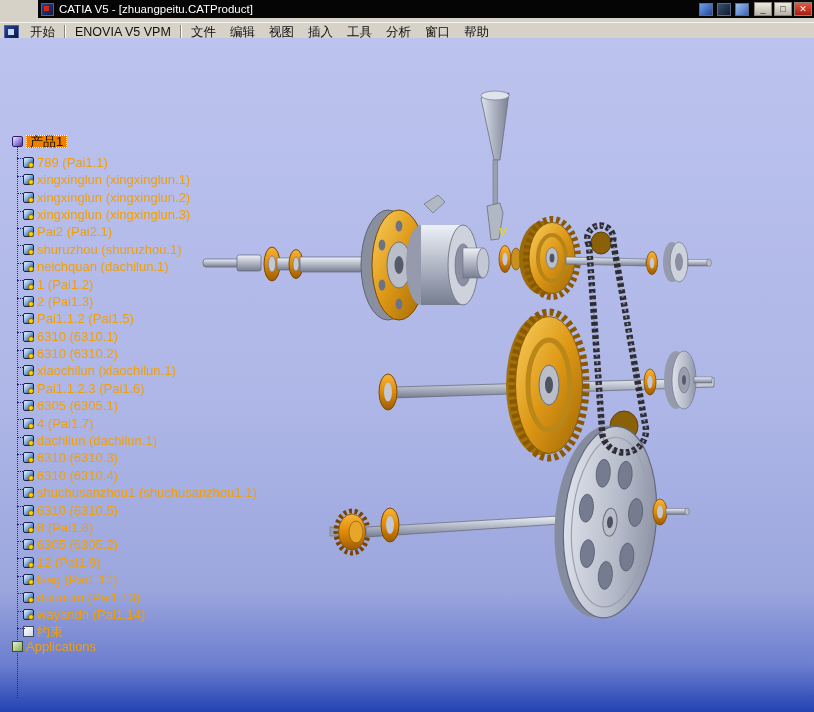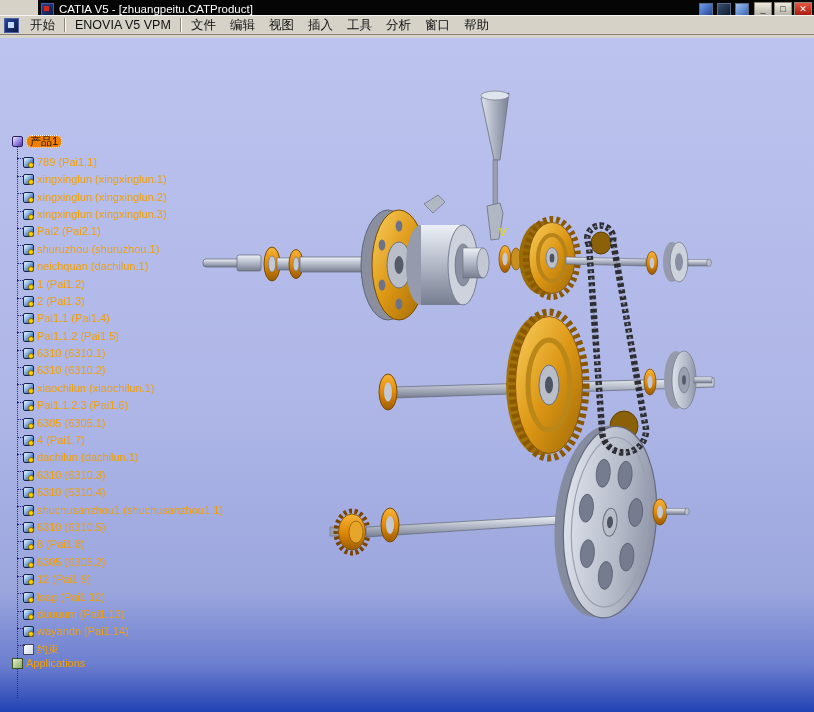--- a/index.html
+++ b/index.html
@@ -18,21 +18,21 @@
   .tb-icon { width:14px; height:13px; border:1px solid #5a6a8a; }
   .tb-icon.i1 { background:linear-gradient(135deg,#6fa0e8,#24459a); }
   .tb-icon.i2 { background:linear-gradient(135deg,#38506e,#101c30); }
   .tb-icon.i3 { background:linear-gradient(135deg,#9ec0f0,#3a66b8); }
   .win-btns { position:absolute; right:2px; top:2px; display:flex; gap:2px; }
   .win-btn { width:18px; height:14px; background:linear-gradient(#efeadf,#b9b4a9); border:1px solid #8a8578;
              font-size:9px; line-height:12px; text-align:center; color:#1a1a1a; }
   .win-btn.close { background:linear-gradient(#ea5342,#a81e0e); color:#fff; }
 
   
-  #menubar { position:absolute; top:15px; left:0; right:0; height:20px; background:#d6d2c8;
+  #menubar { position:absolute; top:22px; left:0; right:0; height:20px; background:#d6d2c8;
              border-top:1px solid #f5f3ef; border-bottom:1px solid #8a8578;
              display:flex; align-items:center; padding:0 4px; }
   .menu-app-icon { width:15px; height:15px; background:linear-gradient(135deg,#24459a,#0c1840);
                    border:1px solid #4a5fa5; margin-right:4px; position:relative; flex:0 0 auto; }
   .menu-app-icon::after { content:''; position:absolute; left:3px; top:3px; width:6px; height:6px; background:#c8d8f8; }
   .menu-item { font-size:12.5px; color:#101010; padding:2px 7px; white-space:nowrap; }
   .menu-sep { width:0; height:14px; border-left:1px solid #8a8578; border-right:1px solid #ffffff; margin:0 2px; }
 
   
   #viewport { position:absolute; top:38px; left:0; width:814px; height:674px; overflow:hidden;
@@ -46,21 +46,21 @@
   .tree-row.child { padding-left:11px;align-items:flex-end; }
   .tree-row.child::before { content:''; position:absolute; left:5px; top:8px; width:8px; border-top:1px dotted #26267c; }
   .tree-icon { flex:0 0 auto; width:11px; height:11px; }
   .icon-part { background:linear-gradient(135deg,#f0f4f8 0%,#9fc4ea 35%,#3a6ab8 75%,#1e3a70 100%);
                border:1px solid #16254a; border-radius:2px; position:relative; }
   .icon-part::after { content:''; position:absolute; right:-1px; bottom:-1px; width:4px; height:4px;
                       background:#ffd400; border-radius:50%; border:1px solid #8a6a00; }
   .icon-product { background:linear-gradient(135deg,#efe8ff,#8f7ae0 60%,#4a3a9a); border:1px solid #2a2060; border-radius:2px; }
   .icon-constraints { background:linear-gradient(135deg,#ffffff,#cfd8e8); border:1px solid #404a5a; }
   .icon-applications { background:linear-gradient(135deg,#e8f0d8,#88a858); border:1px solid #3a5020; }
-  .tree-label { font-size:11px; line-height:11px; color:#f29f06; white-space:nowrap;border-radius:6px; }
+  .tree-label { font-size:13px; line-height:11px; color:#f29f06; white-space:nowrap; }
   .tree-label.selected { background:#ee7f00; color:#140c00; padding:0 3px; border:1px dotted #ffffff; }
 </style>
 </head>
 <body>
 
 <div id="app">
 
   <div id="titlebar">
     <span class="app-icon"></span>
     <span id="title-text">CATIA V5 - [zhuangpeitu.CATProduct]</span>
@@ -294,24 +294,20 @@
         <div class="tree-row child">
           <span class="tree-icon icon-part"></span>
           <span class="tree-label">1 (Pai1.2)</span>
         </div>
         <div class="tree-row child">
           <span class="tree-icon icon-part"></span>
           <span class="tree-label">2 (Pai1.3)</span>
         </div>
         <div class="tree-row child">
           <span class="tree-icon icon-part"></span>
-          <span class="tree-label">Pai1.1 (Pai1.4)</span>
-        </div>
-        <div class="tree-row child">
-          <span class="tree-icon icon-part"></span>
           <span class="tree-label">Pai1.1.2 (Pai1.5)</span>
         </div>
         <div class="tree-row child">
           <span class="tree-icon icon-part"></span>
           <span class="tree-label">6310 (6310.1)</span>
         </div>
         <div class="tree-row child">
           <span class="tree-icon icon-part"></span>
           <span class="tree-label">6310 (6310.2)</span>
         </div>

